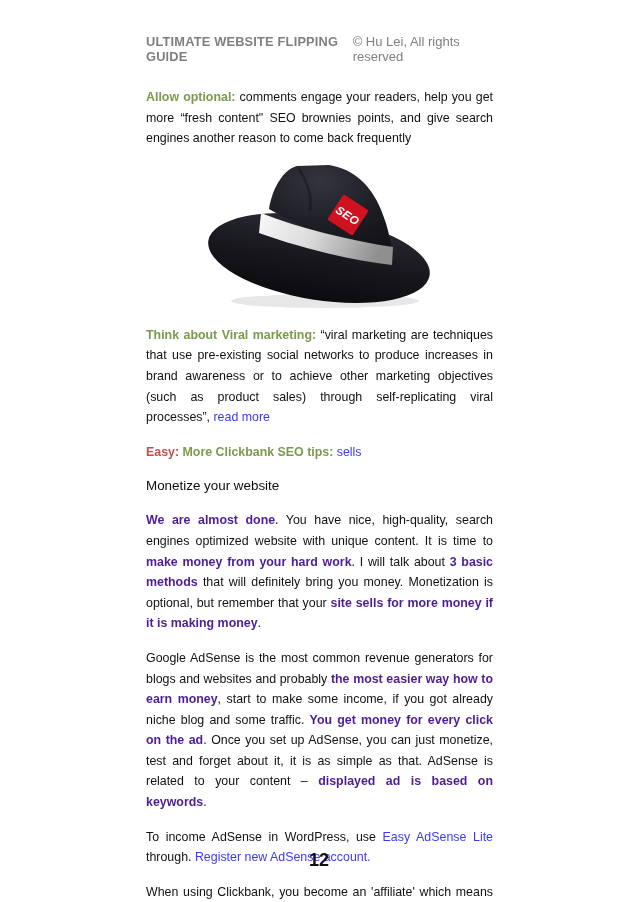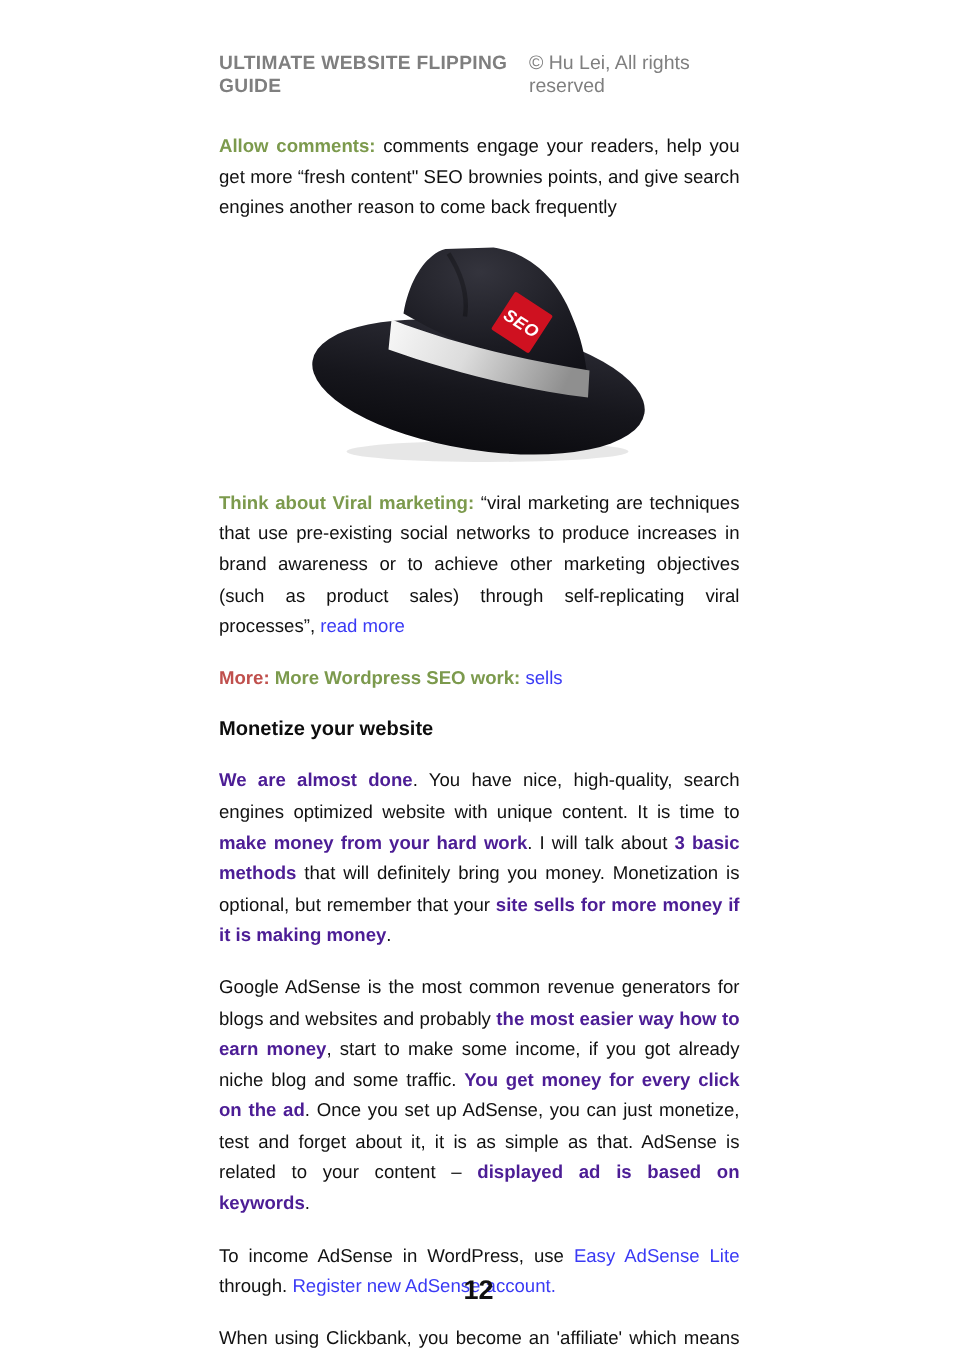--- a/index.html
+++ b/index.html
@@ -26,21 +26,21 @@
     line-height:20.6px;
     text-align:justify;
     margin:0 0 14px 0;
   }
   .seg-normal{color:#111111;}
   .seg-bold{font-weight:bold;color:#4c1d95;}
   .seg-label{font-weight:bold;color:#7c9a4d;}
   .seg-bonus{font-weight:bold;color:#c0504d;}
   a.seg-link{color:#3a3af5;text-decoration:none;cursor:pointer;}
   .h-black{
-    font-size:13.4px;font-weight:bold;color:#0d0d0d;
+    font-size:13.4px;font-weight:normal;color:#0d0d0d;
     margin:16px 0 17px 0;
   }
   .h-green{
     font-size:12.6px;font-weight:bold;color:#7c9a4d;
     margin:0 0 15px 0;
   }
   .hat-wrap{
     text-align:center;
     margin:4px 0 16px 0;
   }
@@ -54,21 +54,21 @@
 </head>
 <body>
 
 <div class="page">
 
   <div class="hdr">
     <span class="doc-title">ULTIMATE WEBSITE FLIPPING GUIDE</span>
     <span class="copyright">© Hu Lei, All rights reserved</span>
   </div>
 
-  <p class="para"><span class="seg-label">Allow comments: </span><span class="seg-normal">comments engage your readers, help you get more “fresh content" SEO brownies points, and give search engines another reason to come back frequently</span></p>
+  <p class="para"><span class="seg-label">Allow optional: </span><span class="seg-normal">comments engage your readers, help you get more “fresh content" SEO brownies points, and give search engines another reason to come back frequently</span></p>
 
 
   <div class="hat-wrap">
     <svg width="226" height="146" viewBox="0 0 226 146">
       <defs>
         <linearGradient id="brimGrad" x1="0" y1="0" x2="0" y2="1">
           <stop offset="0" stop-color="#2a2a33"></stop>
           <stop offset="0.55" stop-color="#16161c"></stop>
           <stop offset="1" stop-color="#0b0b0f"></stop>
         </linearGradient>
@@ -90,21 +90,21 @@
       <path d="M 54,50 C 92,65 140,77 186,84 L 185,102 C 140,97 88,83 52,70 Z" fill="url(#bandGrad)"></path>
       <g transform="translate(141,52) rotate(33)">
         <rect x="-15" y="-15" width="30" height="30" rx="1.5" fill="#cf1120"></rect>
         <text x="0" y="4.6" text-anchor="middle" font-family="Liberation Sans, sans-serif" font-size="11.5" font-weight="bold" font-style="italic" letter-spacing="0.4" fill="#ffffff">SEO</text>
       </g>
     </svg>
   </div>
 
   <p class="para"><span class="seg-label">Think about Viral marketing: </span><span class="seg-normal">“viral marketing are techniques that use pre-existing social networks to produce increases in brand awareness or to achieve other marketing objectives (such as product sales) through self-replicating viral processes”, </span><a class="seg-link" href="#">read more</a></p>
 
-  <p class="para"><span class="seg-bonus">More: </span><span class="seg-label">More Wordpress SEO work: </span><a class="seg-link" href="#">sells</a></p>
+  <p class="para"><span class="seg-bonus">Easy: </span><span class="seg-label">More Clickbank SEO tips: </span><a class="seg-link" href="#">sells</a></p>
 
   <h2 class="h-black">Monetize your website</h2>
 
   <p class="para"><span class="seg-bold">We are almost done</span><span class="seg-normal">. You have nice, high-quality, search engines optimized website with unique content. It is time to </span><span class="seg-bold">make money from your hard work</span><span class="seg-normal">. I will talk about </span><span class="seg-bold">3 basic methods</span><span class="seg-normal"> that will definitely bring you money. Monetization is optional, but remember that your </span><span class="seg-bold">site sells for more money if it is making money</span><span class="seg-normal">.</span></p>
 
 
   <p class="para"><span class="seg-normal">Google AdSense is the most common revenue generators for blogs and websites and probably </span><span class="seg-bold">the most easier way how to earn money</span><span class="seg-normal">, start to make some income, if you got already niche blog and some traffic. </span><span class="seg-bold">You get money for every click on the ad</span><span class="seg-normal">. Once you set up AdSense, you can just monetize, test and forget about it, it is as simple as that. AdSense is related to your content – </span><span class="seg-bold">displayed ad is based on keywords</span><span class="seg-normal">.</span></p>
 
   <p class="para"><span class="seg-normal">To income AdSense in WordPress, use </span><a class="seg-link" href="#">Easy AdSense Lite</a><span class="seg-normal"> through. </span><a class="seg-link" href="#">Register new AdSense account.</a></p>
 

